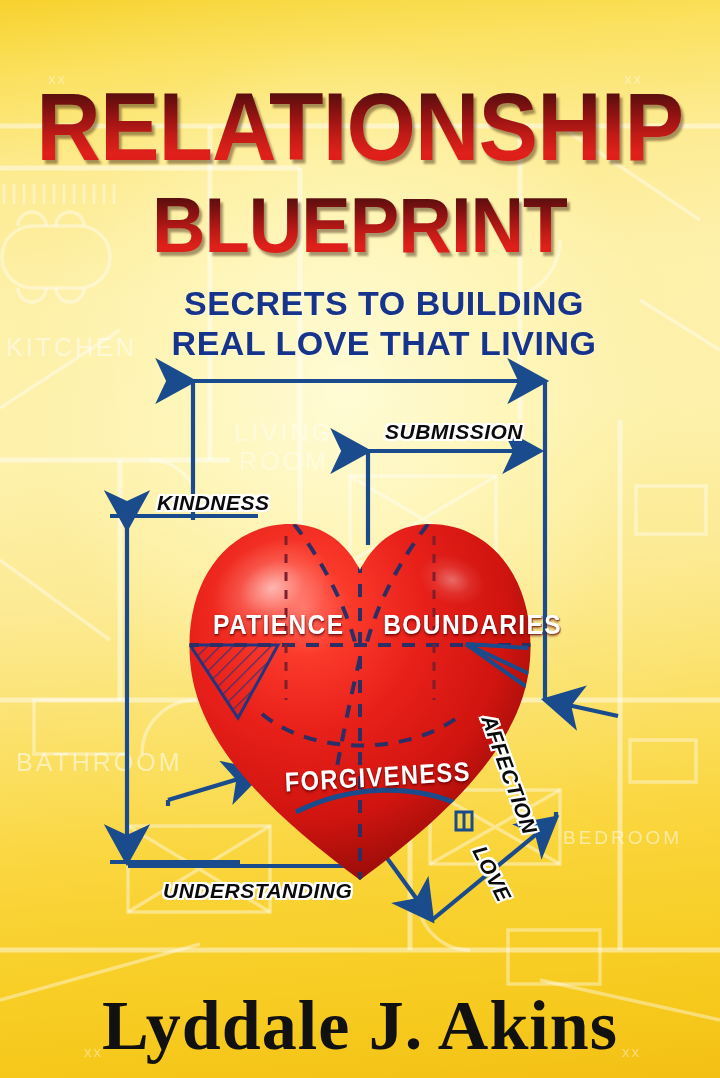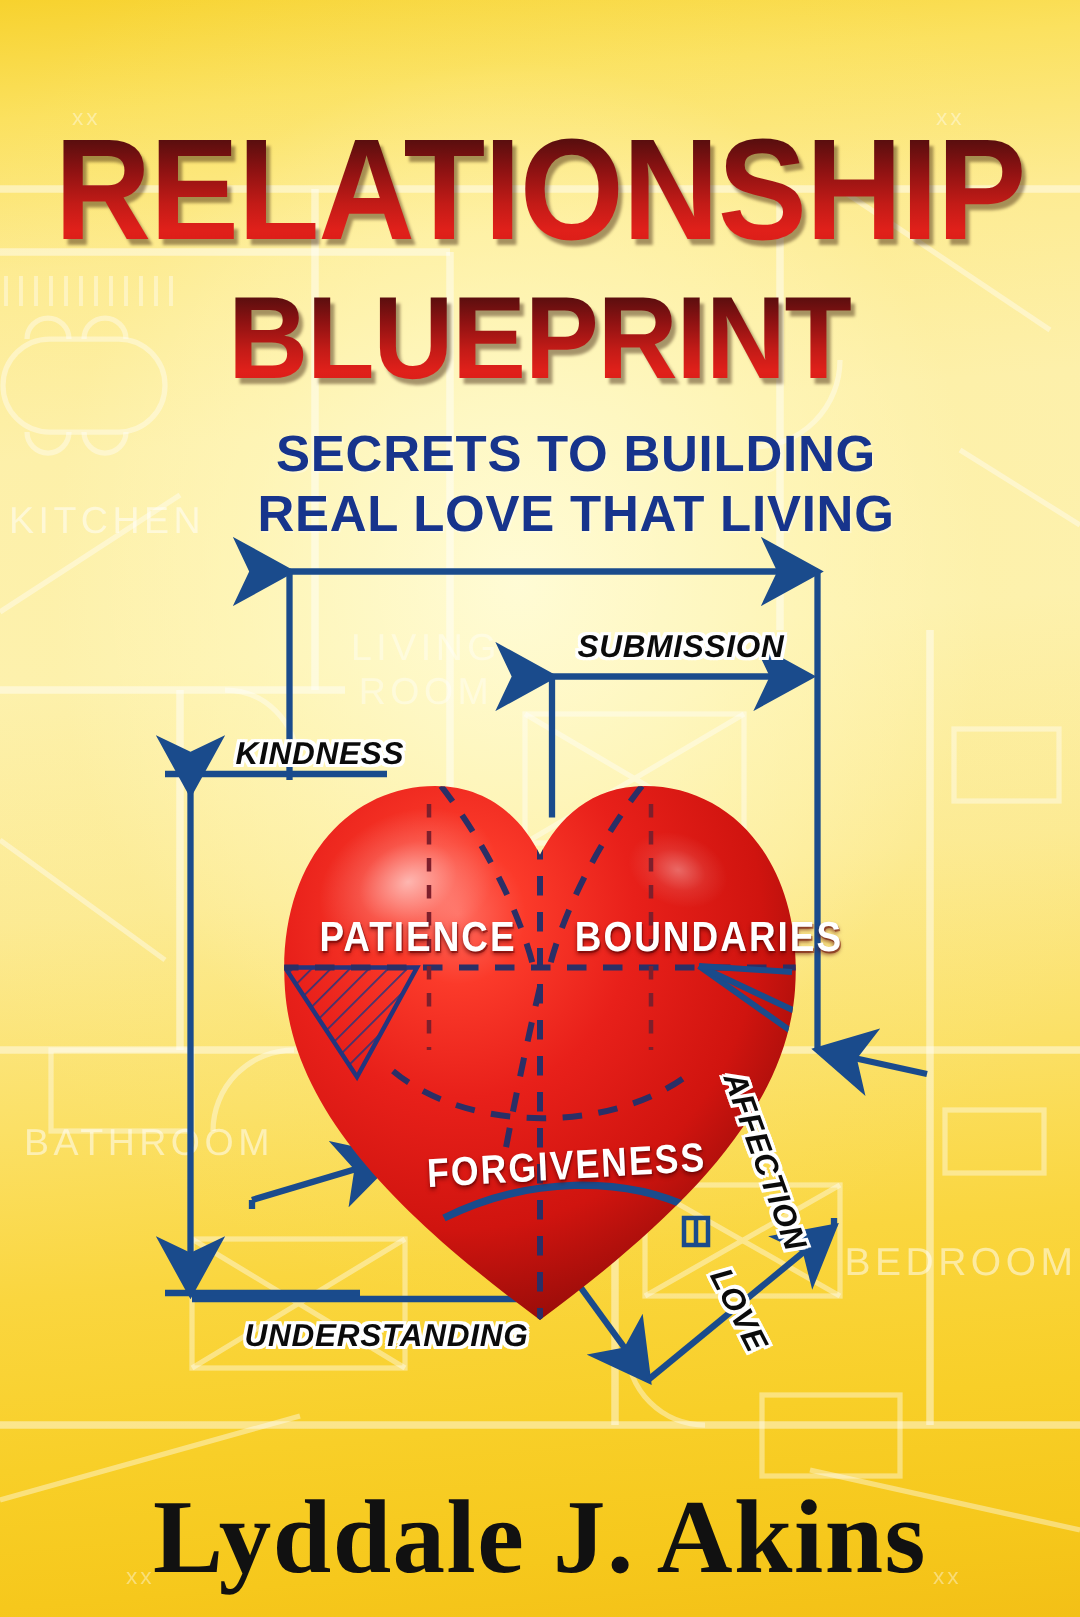--- a/index.html
+++ b/index.html
@@ -175,21 +175,21 @@
       <path d="M640 300 L720 350"></path>
       <path d="M0 1000 L200 944"></path>
       <path d="M540 980 L720 1020"></path>
     </g>
   </svg>
 
   <div class="bp-label" style="left:6px;top:333px;font-size:25px;">KITCHEN</div>
   <div class="bp-label" style="left:234px;top:418px;font-size:25px;text-align:center;color:rgba(255,255,255,0.40);">LIVING
 ROOM</div>
   <div class="bp-label" style="left:16px;top:748px;font-size:25px;">BATHROOM</div>
-  <div class="bp-label" style="left:563px;top:827px;font-size:26px;">BEDROOM</div>
+  <div class="bp-label" style="left:563px;top:827px;font-size:19px;">BEDROOM</div>
 
   <div class="xmark" style="left:48px;top:24px;">xx</div>
   <div class="xmark" style="left:624px;top:24px;">xx</div>
   <div class="xmark" style="left:84px;top:997px;">xx</div>
   <div class="xmark" style="left:622px;top:997px;">xx</div>
 
   <div class="titlewrap" style="top:72px;">
     <span class="t1">RELATIONSHIP</span>
   </div>
   <div class="titlewrap" style="top:180px;">

